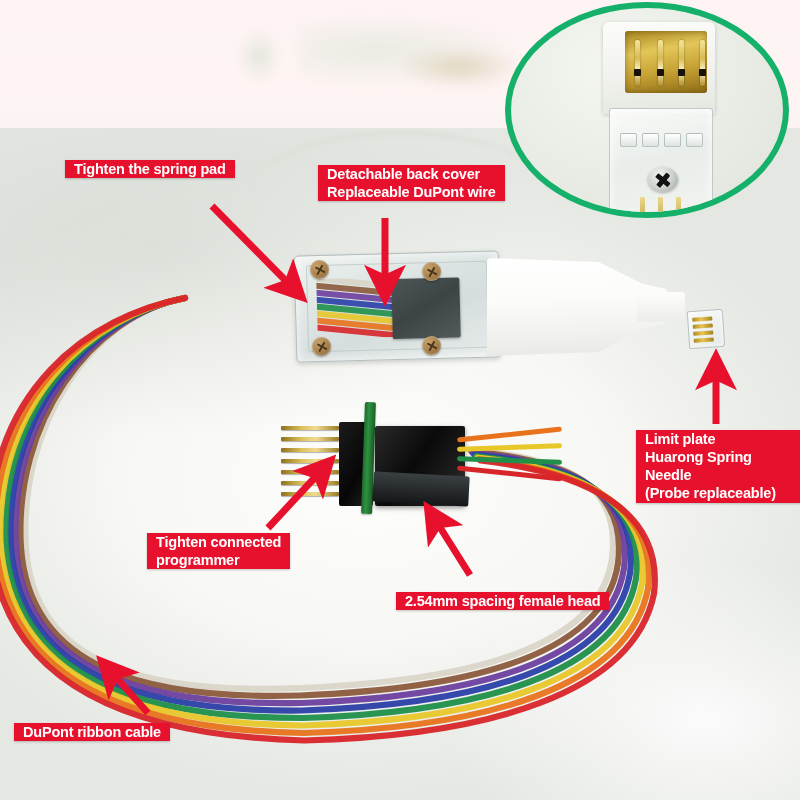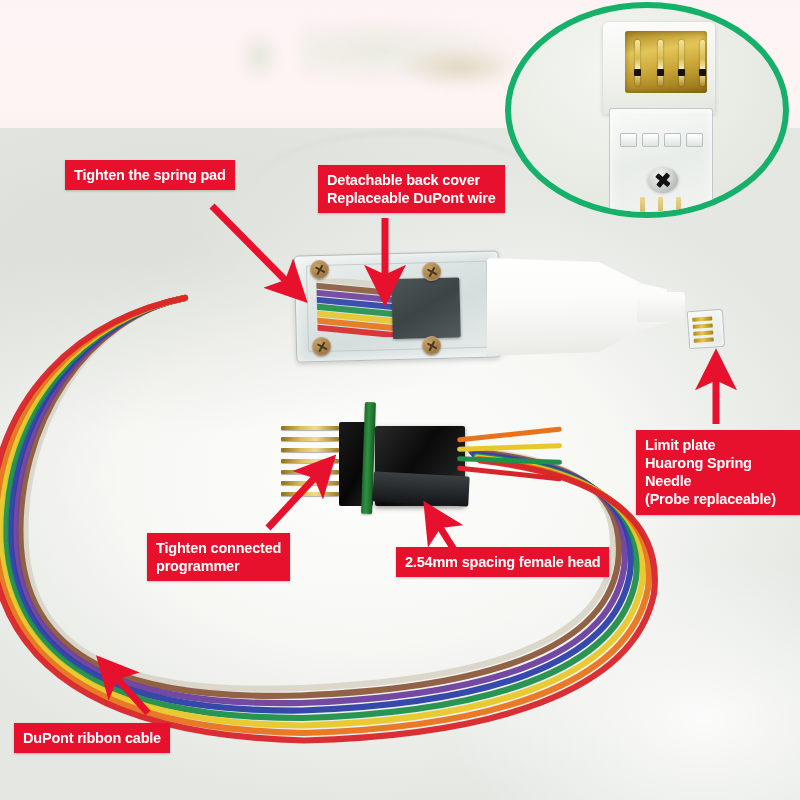--- a/index.html
+++ b/index.html
@@ -254,30 +254,30 @@
   }
 
   
   .label{
     position:absolute;
     background:#e8112d;
     color:#ffffff;
     font-weight:bold;
     font-size:14.5px;
     line-height:1.25;
-    padding:6px 9px;
+    padding:0 9px;
     letter-spacing:-0.2px;
     white-space:pre-line;
     box-shadow:0 1px 2px rgba(0,0,0,.22);
   }
   .lab-spring{left:65px;top:160px;}
   .lab-cover{left:318px;top:165px;}
   .lab-limit{left:636px;top:430px;}
   .lab-prog{left:147px;top:533px;}
-  .lab-female{left:396px;top:547px;}
+  .lab-female{left:396px;top:592px;}
   .lab-ribbon{left:14px;top:723px;}
 
   svg.arrows{position:absolute;left:0;top:0;width:800px;height:800px;pointer-events:none;}
 </style>
 </head>
 <body>
 
 <div id="stage">
 
   <div class="topband">

